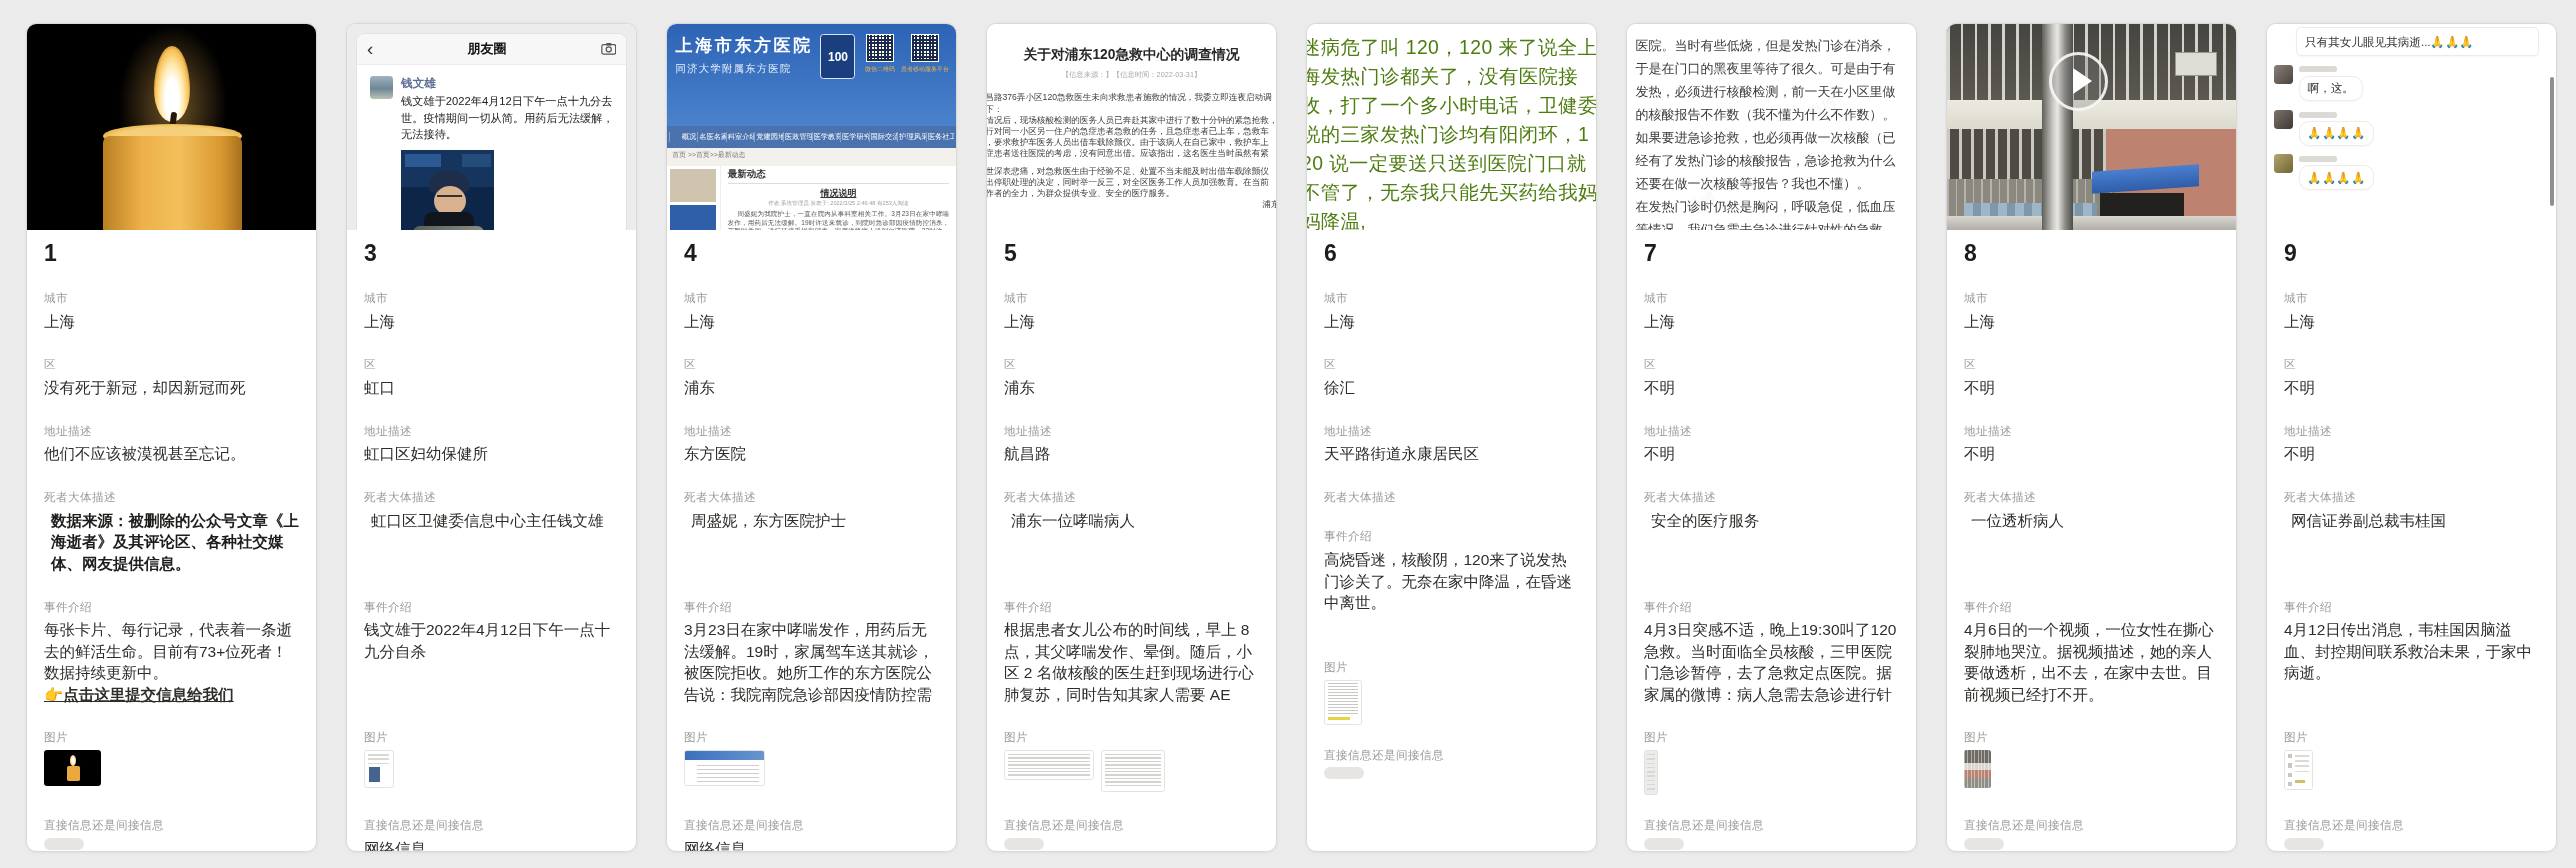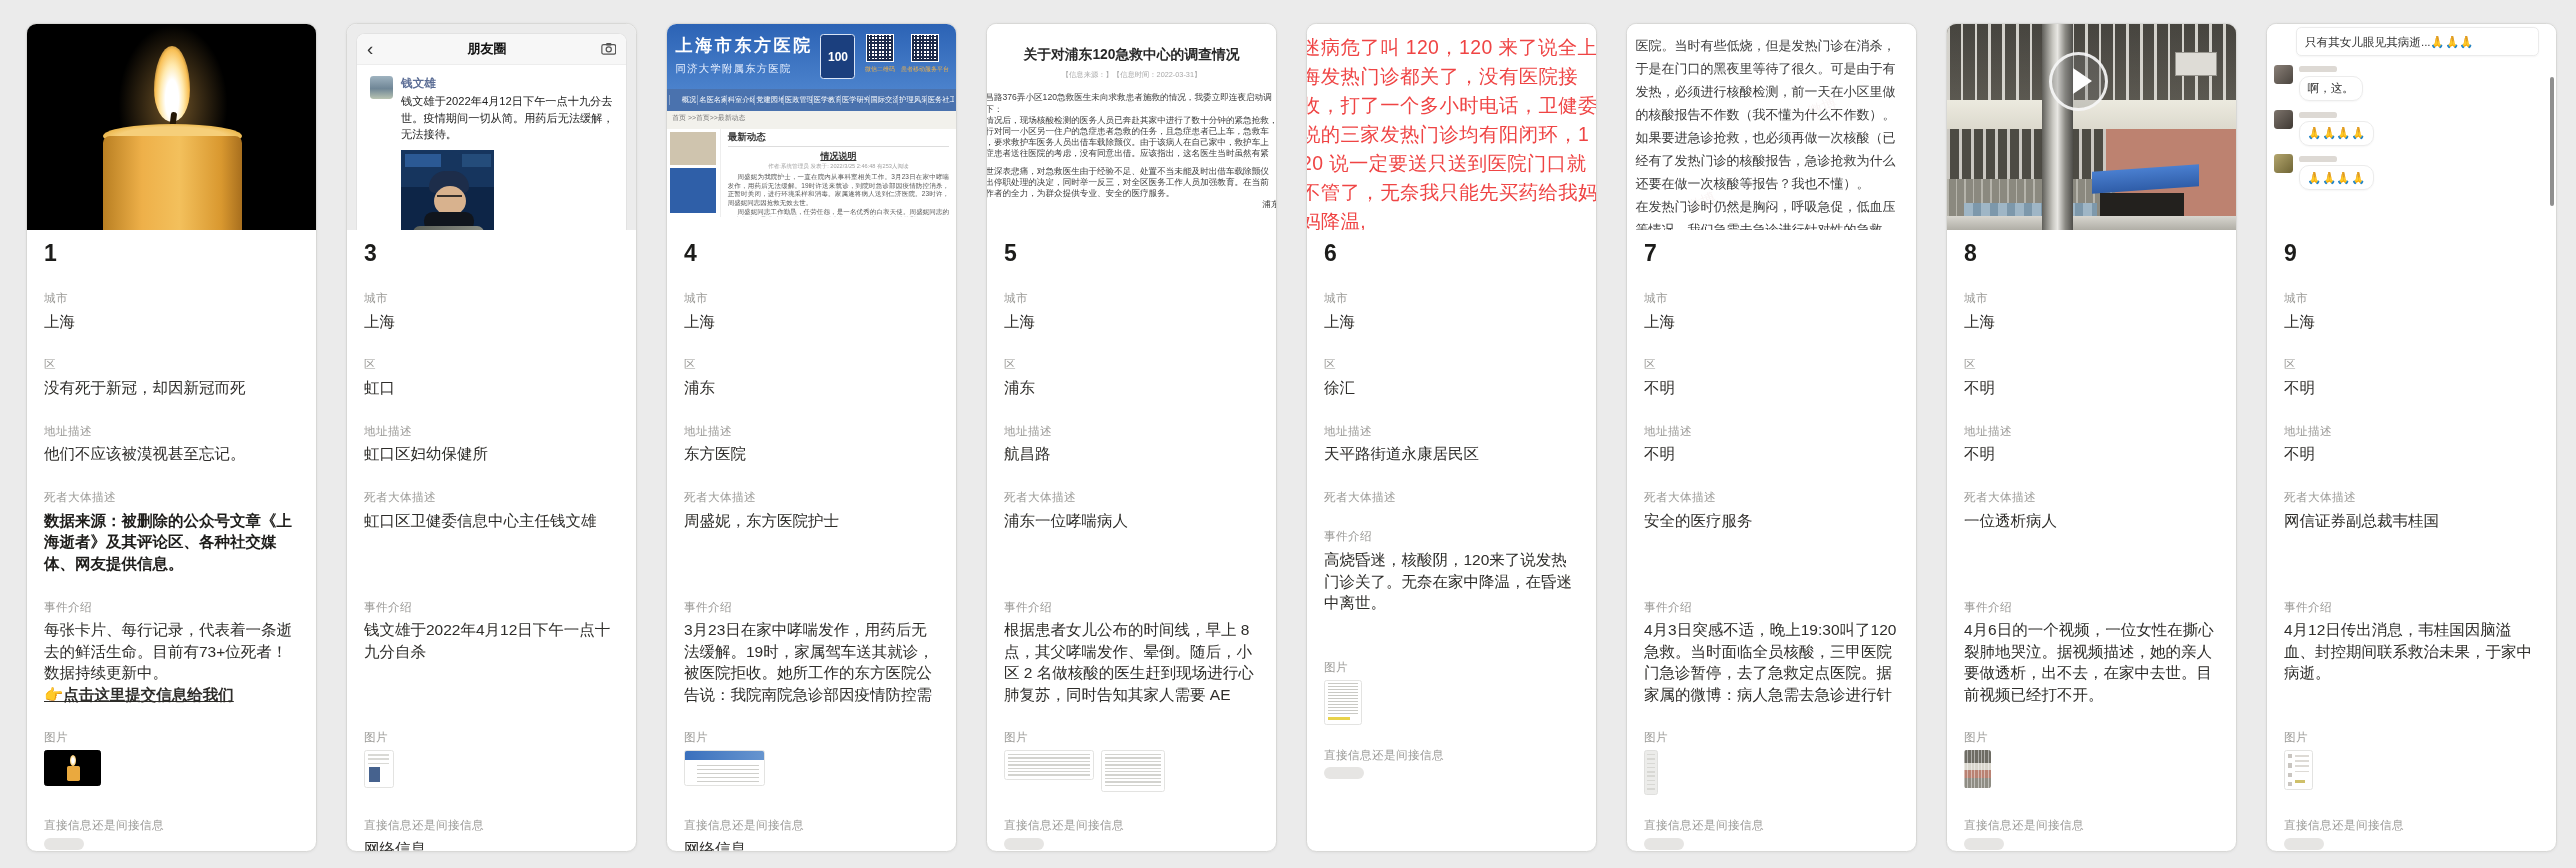--- a/index.html
+++ b/index.html
@@ -8,21 +8,21 @@
   #board{position:absolute;left:26px;top:23px;display:flex;gap:29px;}
   .card{width:291px;height:829px;box-sizing:border-box;background:#fff;
         border:1.3px solid #d8d8d6;border-radius:10.3px;overflow:hidden;
         box-shadow:0 0.9px 2.6px rgba(0,0,0,.05);flex:none;}
   .cover{height:206px;position:relative;overflow:hidden;}
   .content{padding:0 17px;}
   .card-num{margin-top:10.3px;font-size:23px;line-height:26px;font-weight:600;color:#1c1c1a;}
   .field{margin-top:24px;}
   .flabel{font-size:11.6px;line-height:15.5px;color:#9b9a97;letter-spacing:0.4px;margin-bottom:5.2px;}
   .fval{font-size:15.5px;line-height:21.5px;color:#2e2d2a;word-break:break-all;}
-  .val-deceased{min-height:65px;}
+  .val-deceased{min-height:65px;margin-left:7px;}
   .val-bold{font-weight:700;color:#1e1d1b;}
   .val-event{height:86px;overflow:hidden;}
   .ev-link{display:block;font-weight:700;text-decoration:underline;color:#2e2d2a;cursor:pointer;}
   .thumbs{display:flex;gap:6.9px;align-items:flex-start;height:43px;margin-top:1.7px;}
   .pill{width:40px;height:12px;border-radius:6px;background:#e6e5e3;margin-top:5.2px;}
 
   
   .cv-candle{background:#000;}
   .flame-glow{position:absolute;left:91px;top:0;width:110px;height:134px;
     background:radial-gradient(ellipse at 50% 60%,rgba(255,190,90,.45),transparent 70%);}
@@ -54,21 +54,21 @@
   .ph-b2{position:absolute;right:3.4px;top:4.3px;width:29px;height:13px;background:#27507f;opacity:.85;}
   .ph-hat{position:absolute;left:28px;top:20.6px;width:40px;height:22.4px;border-radius:19px 19px 6.9px 6.9px;background:#1d2d4a;}
   .ph-face{position:absolute;left:33px;top:36px;width:32px;height:30px;border-radius:50%;background:#d8b28e;}
   .ph-glass{position:absolute;left:36px;top:45px;width:25px;height:2.2px;background:#36302c;}
   .ph-scarf{position:absolute;left:23px;top:62px;width:50px;height:19px;border-radius:8.6px;background:#10151d;}
   .ph-coat{position:absolute;left:12px;top:76px;width:71px;height:26px;border-radius:6.9px 6.9px 0 0;
     background:linear-gradient(90deg,#5a5f58,#8a8d82);}
 
   
   .cv-hosp{background:#fff;}
-  .h-head{height:65px;box-sizing:border-box;background:linear-gradient(180deg,#2c63b5,#4b82cc);
+  .h-head{height:102px;box-sizing:border-box;background:linear-gradient(180deg,#2c63b5,#4b82cc);
     display:flex;gap:7.7px;padding:10.3px 6.9px 0 8.6px;}
   .h-t1{font-size:17px;font-weight:700;color:#fff;letter-spacing:2.6px;font-family:"Liberation Serif","DejaVu Serif",serif;white-space:nowrap;}
   .h-t2{font-size:10.3px;color:#eaf1ff;letter-spacing:1.3px;margin-top:4.3px;white-space:nowrap;}
   .h-badge{width:33px;height:43px;background:#1b3f7e;border:1.7px solid #d9e4f6;border-radius:3.4px;color:#fff;
     display:flex;align-items:center;justify-content:center;font-weight:700;font-size:12px;flex:none;}
   .h-qrs{display:flex;gap:6px;margin-left:auto;}
   .h-qr{text-align:center;}
   .qr{width:26px;height:26px;margin:0 auto;border:1.7px solid #fff;background-color:#fff;
     background-image:repeating-linear-gradient(0deg,#1b2a4a 0 1.7px,transparent 1.7px 3.4px),
                      repeating-linear-gradient(90deg,#1b2a4a 0 1.7px,transparent 1.7px 3.4px);}
@@ -92,21 +92,21 @@
   .cv-doc{background:#fff;padding-top:21.5px;box-sizing:border-box;}
   .d-title{text-align:center;font-size:13.8px;font-weight:700;color:#272727;}
   .d-meta{text-align:center;font-size:7.3px;color:#a8a8a8;margin-top:6.9px;}
   .d-body{margin:12px -6.9px 0 -10.3px;font-size:8.6px;line-height:11.2px;color:#3d3d3d;}
   .d-body .dl{white-space:nowrap;overflow:hidden;}
   .d-body .sp{height:6px;}
   .d-sign{text-align:right;font-size:8.6px;color:#3d3d3d;margin-right:-5.2px;white-space:nowrap;}
 
   
   .cv-bigtext{background:#fff;padding:8.6px 1.7px 0 0;box-sizing:border-box;}
-  .bt{font-size:19.4px;line-height:29px;color:#ef4444;font-weight:500;letter-spacing:0.4px;
+  .bt{font-size:19.4px;line-height:29px;color:#4d7c0f;font-weight:500;letter-spacing:0.4px;
       margin-left:-6px;width:calc(100% + 10.3px);word-break:break-all;}
 
   
   .cv-medtext{background:#fff;padding:9.5px 10.3px 0 8.6px;box-sizing:border-box;}
   .mt{font-size:13px;line-height:23px;color:#3a3a3a;word-break:break-all;}
   .wm{position:absolute;color:#c99;opacity:.1;transform:rotate(-22deg);font-size:14.6px;}
   .wm1{left:181px;top:74px;} .wm2{left:60px;top:169px;}
 
   
   .cv-video{background:#b9b7ae;}

